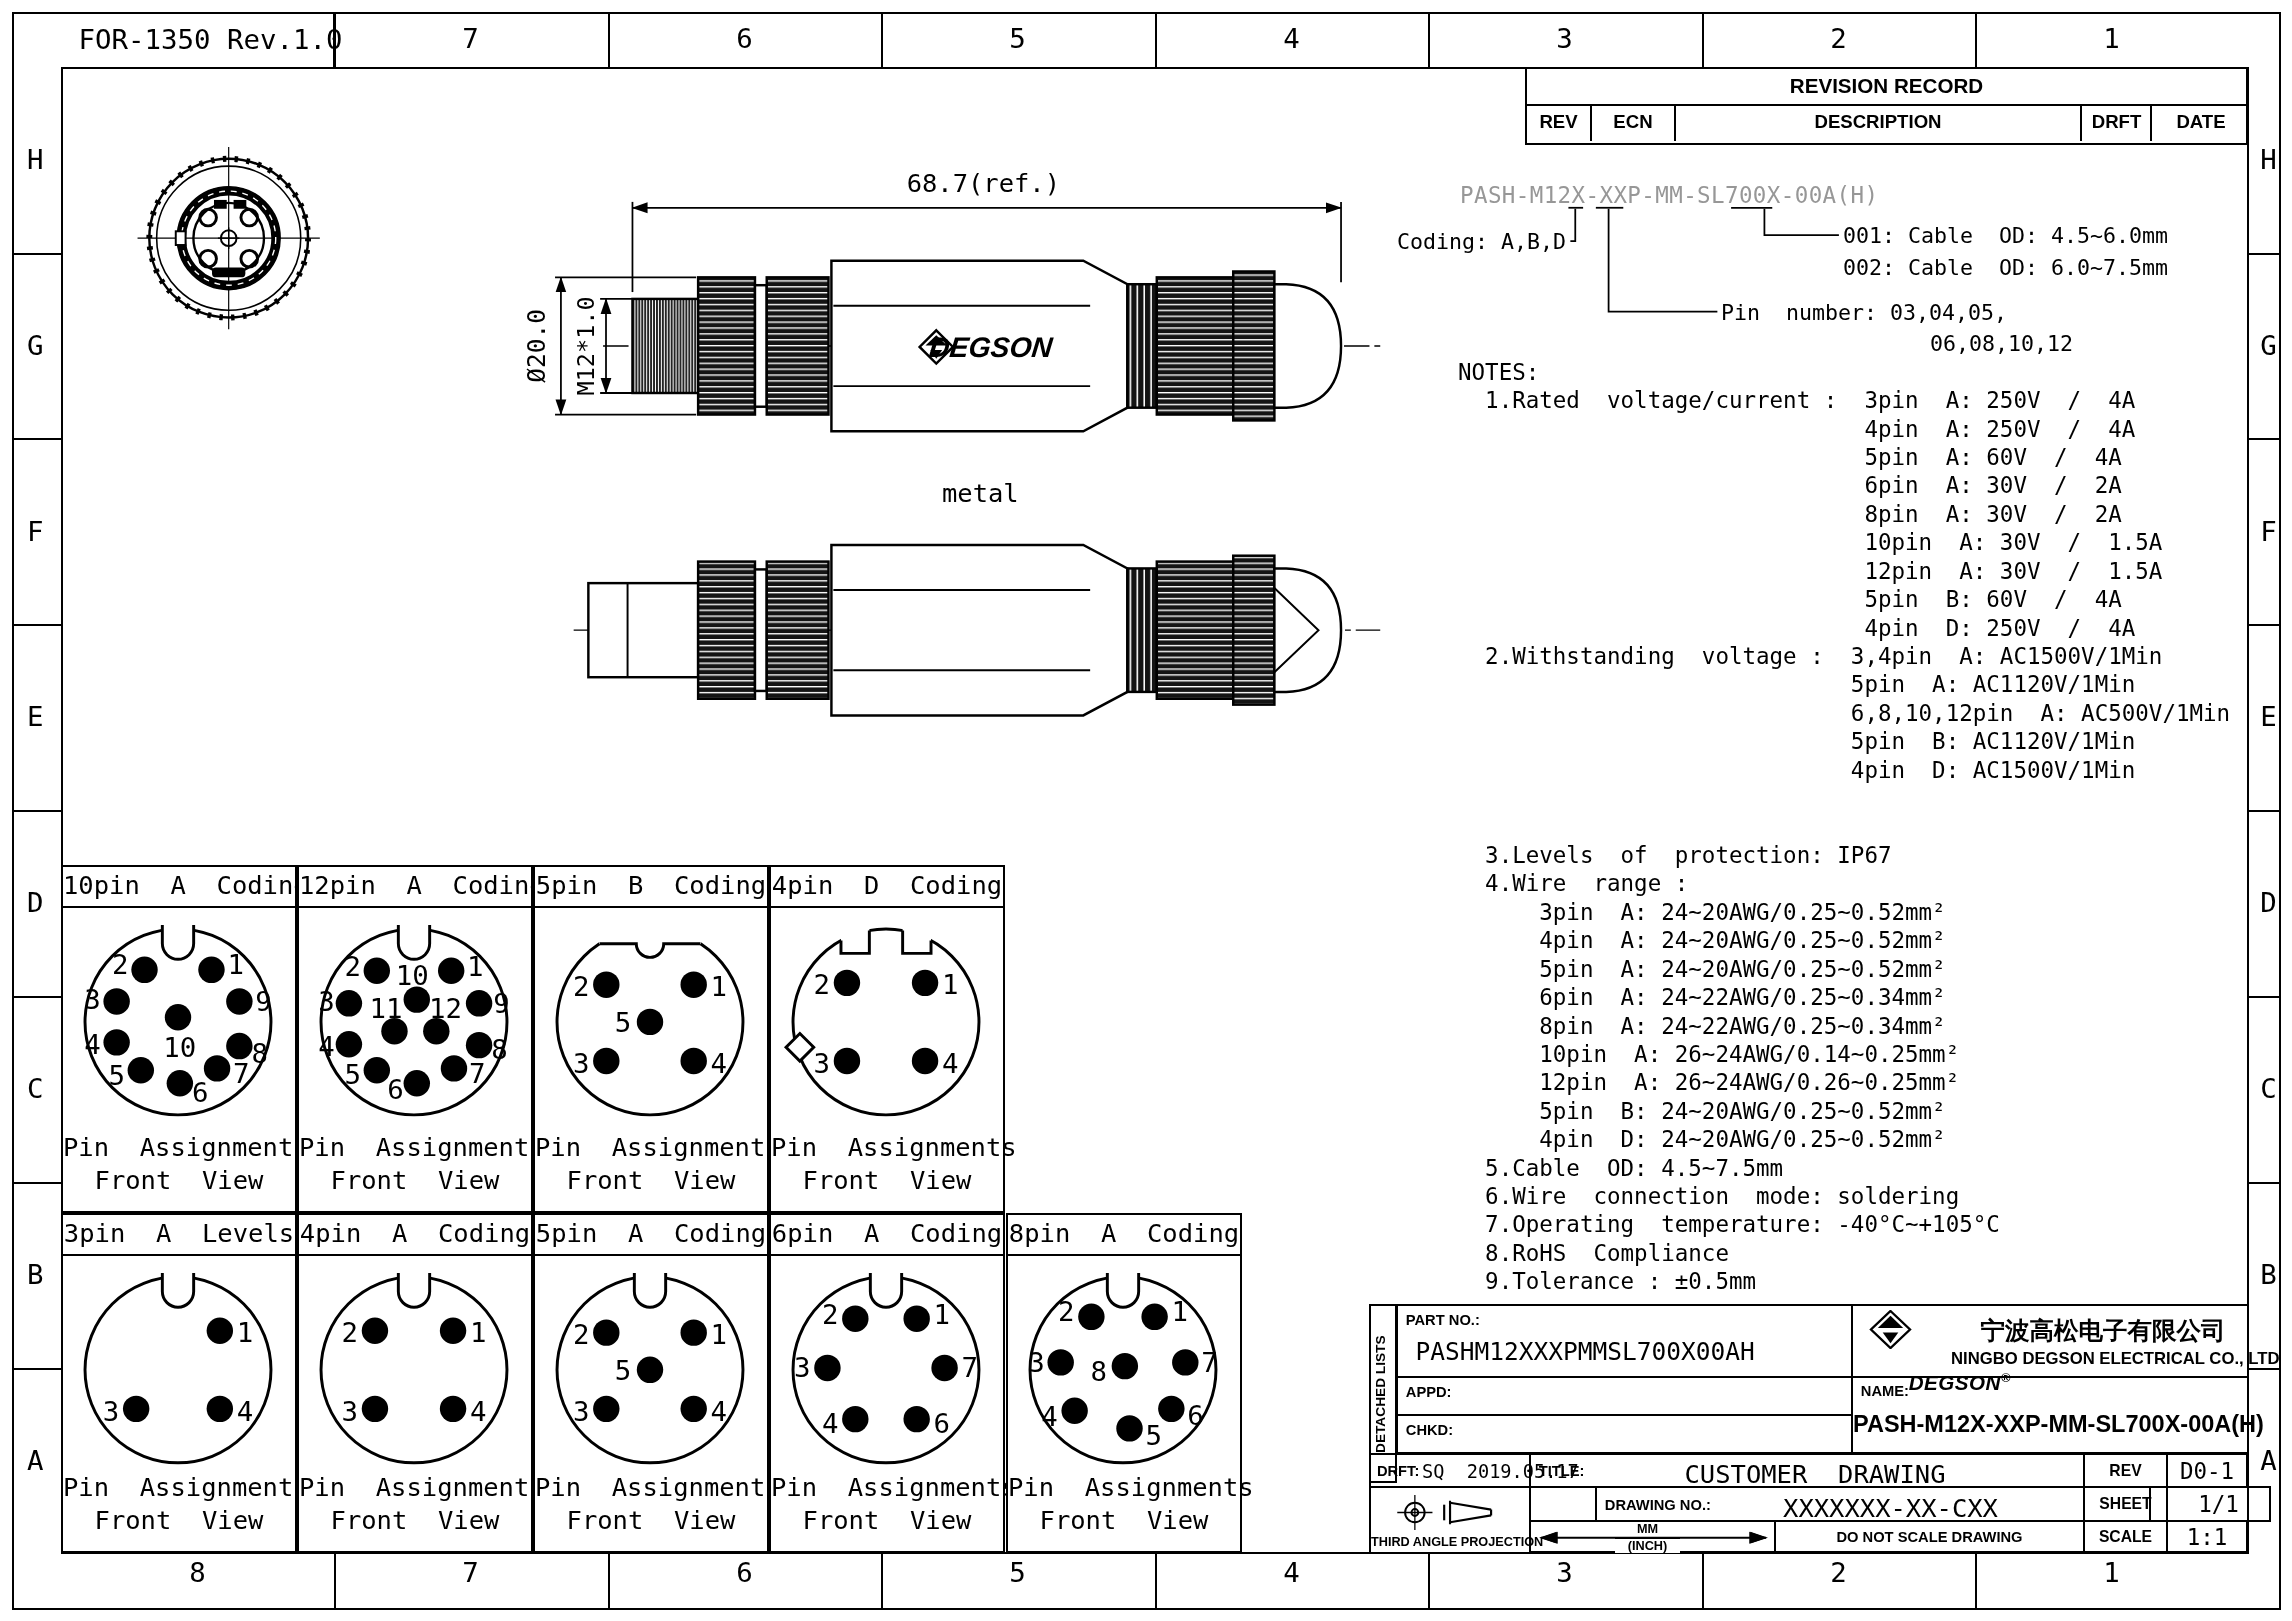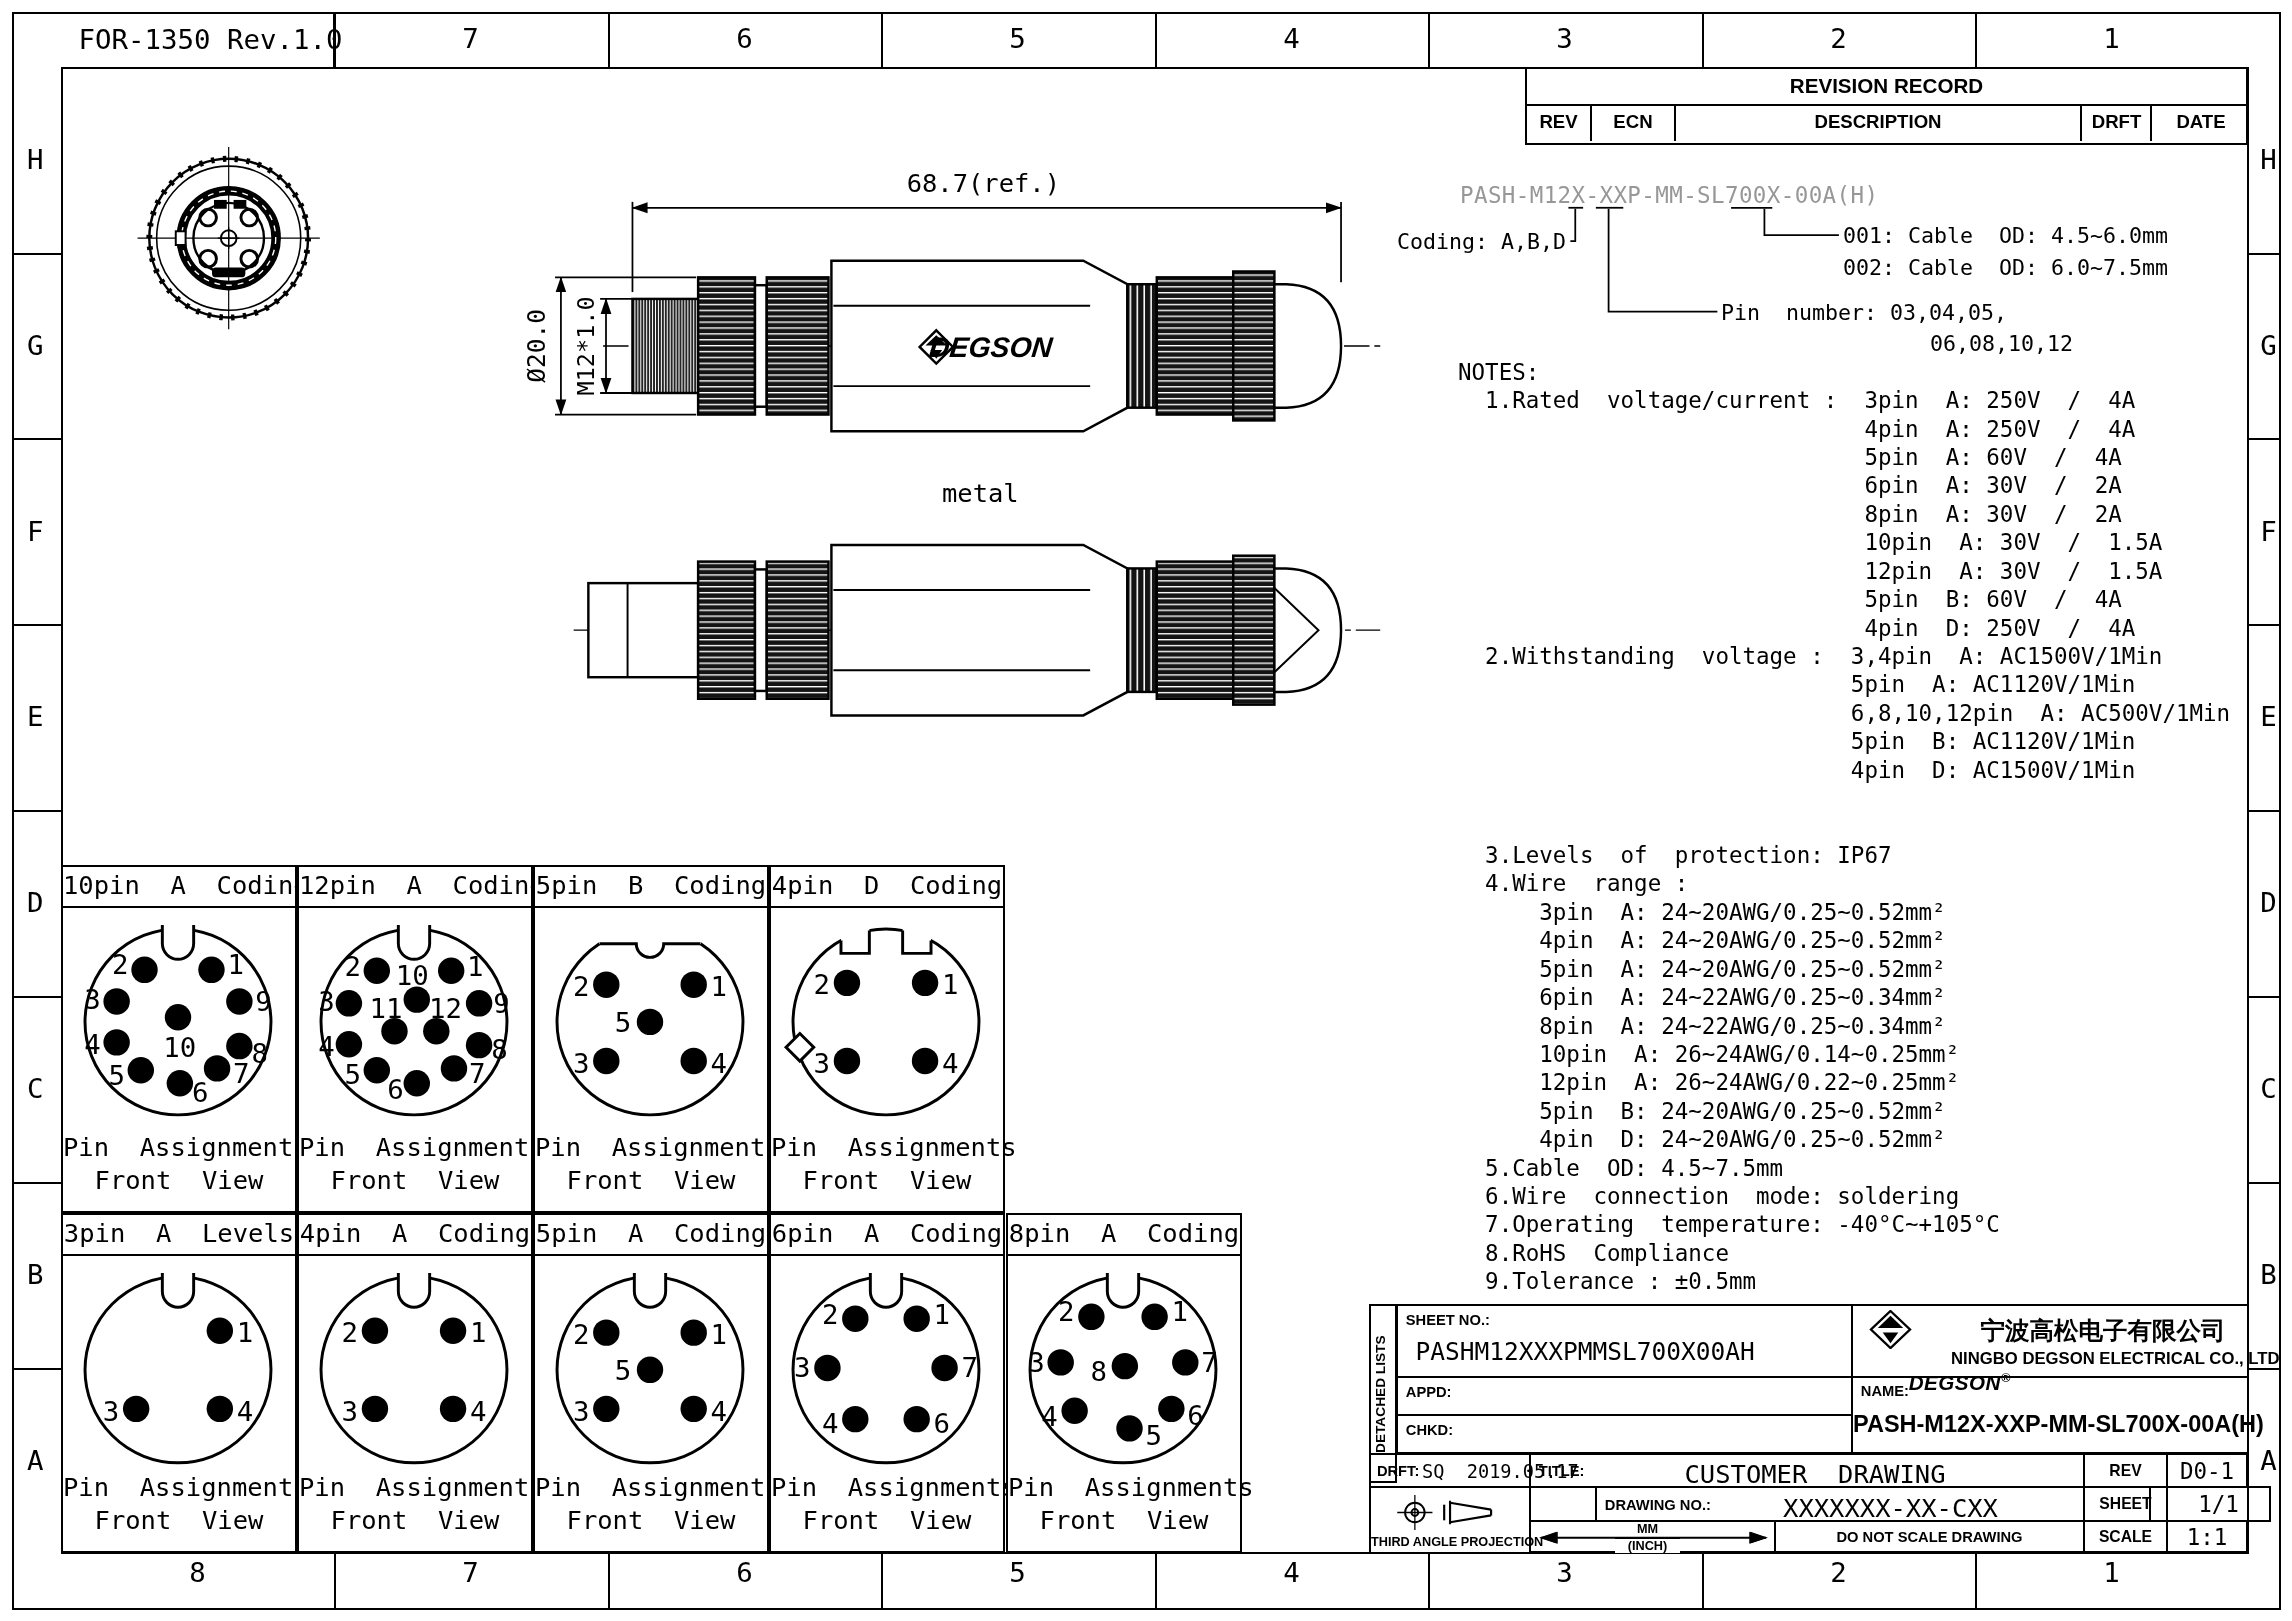--- a/index.html
+++ b/index.html
@@ -135,21 +135,21 @@
       <div class="note-line" style="top: 784px;"></div>
       <div class="note-line" style="top: 813px;"></div>
       <div class="note-line" style="top: 841px;">  3.Levels  of  protection: IP67</div>
       <div class="note-line" style="top: 869px;">  4.Wire  range :</div>
       <div class="note-line" style="top: 898px;">      3pin  A: 24~20AWG/0.25~0.52mm²</div>
       <div class="note-line" style="top: 926px;">      4pin  A: 24~20AWG/0.25~0.52mm²</div>
       <div class="note-line" style="top: 955px;">      5pin  A: 24~20AWG/0.25~0.52mm²</div>
       <div class="note-line" style="top: 983px;">      6pin  A: 24~22AWG/0.25~0.34mm²</div>
       <div class="note-line" style="top: 1012px;">      8pin  A: 24~22AWG/0.25~0.34mm²</div>
       <div class="note-line" style="top: 1040px;">      10pin  A: 26~24AWG/0.14~0.25mm²</div>
-      <div class="note-line" style="top: 1068px;">      12pin  A: 26~24AWG/0.22~0.25mm²</div>
+      <div class="note-line" style="top: 1068px;">      12pin  A: 26~24AWG/0.26~0.25mm²</div>
       <div class="note-line" style="top: 1097px;">      5pin  B: 24~20AWG/0.25~0.52mm²</div>
       <div class="note-line" style="top: 1125px;">      4pin  D: 24~20AWG/0.25~0.52mm²</div>
       <div class="note-line" style="top: 1154px;">  5.Cable  OD: 4.5~7.5mm</div>
       <div class="note-line" style="top: 1182px;">  6.Wire  connection  mode: soldering</div>
       <div class="note-line" style="top: 1210px;">  7.Operating  temperature: -40°C~+105°C</div>
       <div class="note-line" style="top: 1239px;">  8.RoHS  Compliance</div>
       <div class="note-line" style="top: 1267px;">  9.Tolerance : ±0.5mm</div>
     </div>
 
   <svg class="abs" style="left:0;top:0;" width="2293" height="1621" viewBox="0 0 2339 1654">
@@ -494,21 +494,21 @@
       </div>
     </div>
 
   <div>
     <div class="cell" style="left:1369px;top:1304px;width:28px;height:179px;">
       <div class="lbl" style="position:absolute;left:2px;top:3.9px;width:20.6px;height:169px;font-size:13.7px;
                   writing-mode:vertical-rl;transform:rotate(180deg);text-align:center;">DETACHED LISTS</div>
     </div>
 
     <div class="cell" style="left:1396px;top:1304px;width:457px;height:74px;">
-      <div class="t tbl-label" style="left:7.8px;top:5.9px;">SHEET NO.:</div>
+      <div class="t tbl-label" style="left:7.8px;top:5.9px;">PART NO.:</div>
       <div class="t cad" style="left:17.6px;top:31px;font-size:24.5px;">PASHM12XXXPMMSL700X00AH</div>
     </div>
 
     <div class="cell" style="left:1851px;top:1304px;width:398px;height:74px;">
       <svg class="abs" style="left:15.7px;top:3.9px;" width="43" height="39" viewBox="0 0 44 40">
         <path d="M22,1 L42,20 L22,39 L2,20 Z" fill="#fff" stroke="#000" stroke-width="2.4"></path>
         <path d="M22,6 L35,18.5 L9,18.5 Z" fill="#000"></path>
         <path d="M14,23 L30,23 L22,34 Z" fill="#000"></path>
       </svg>
       <div class="t lbl" style="left:5.9px;top:41px;font-size:20.6px;font-style:italic;letter-spacing:0.5px;">

